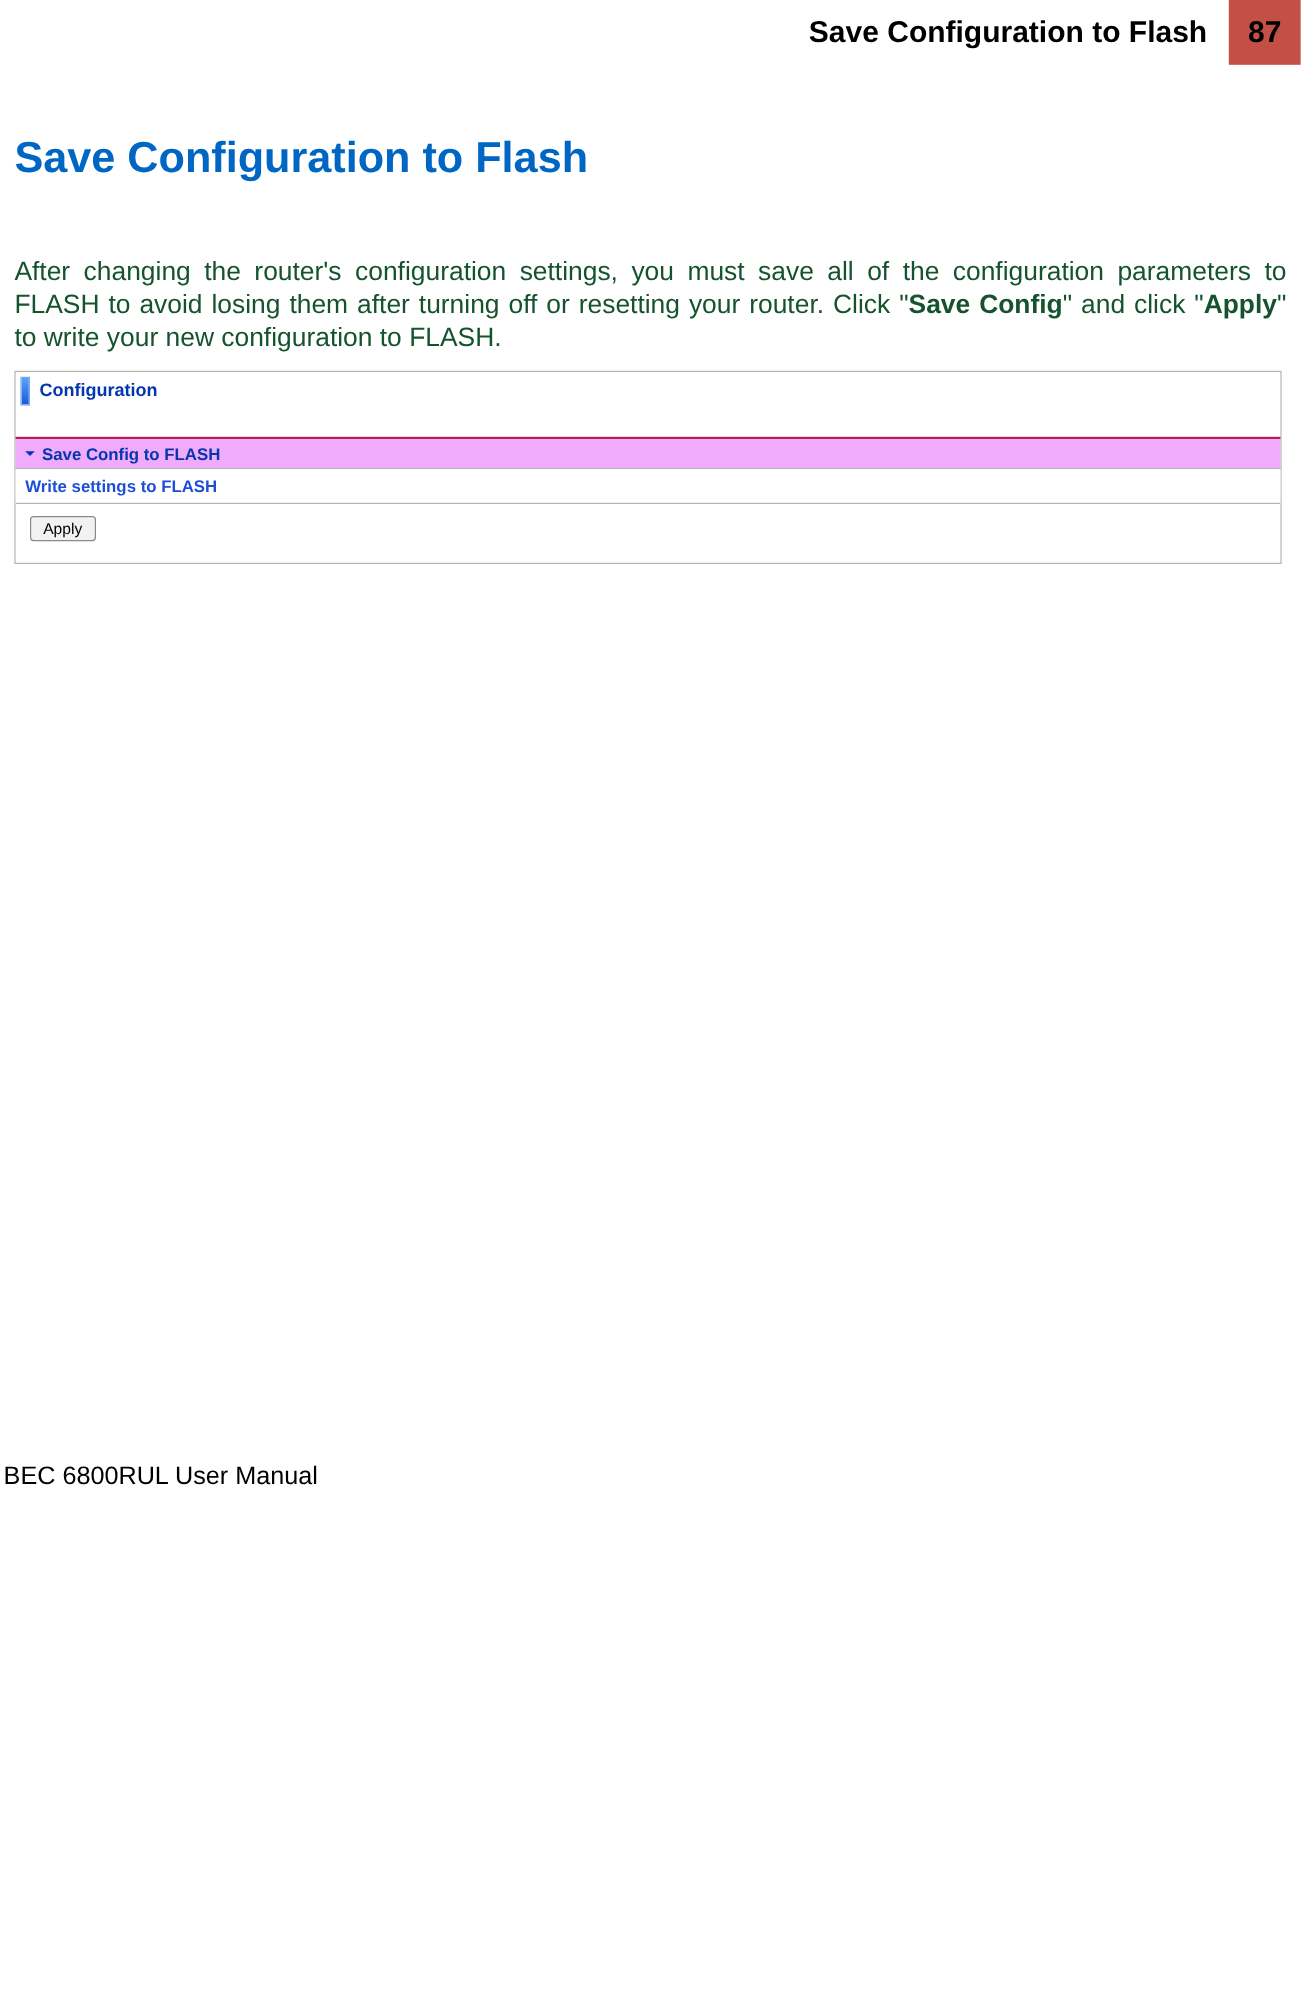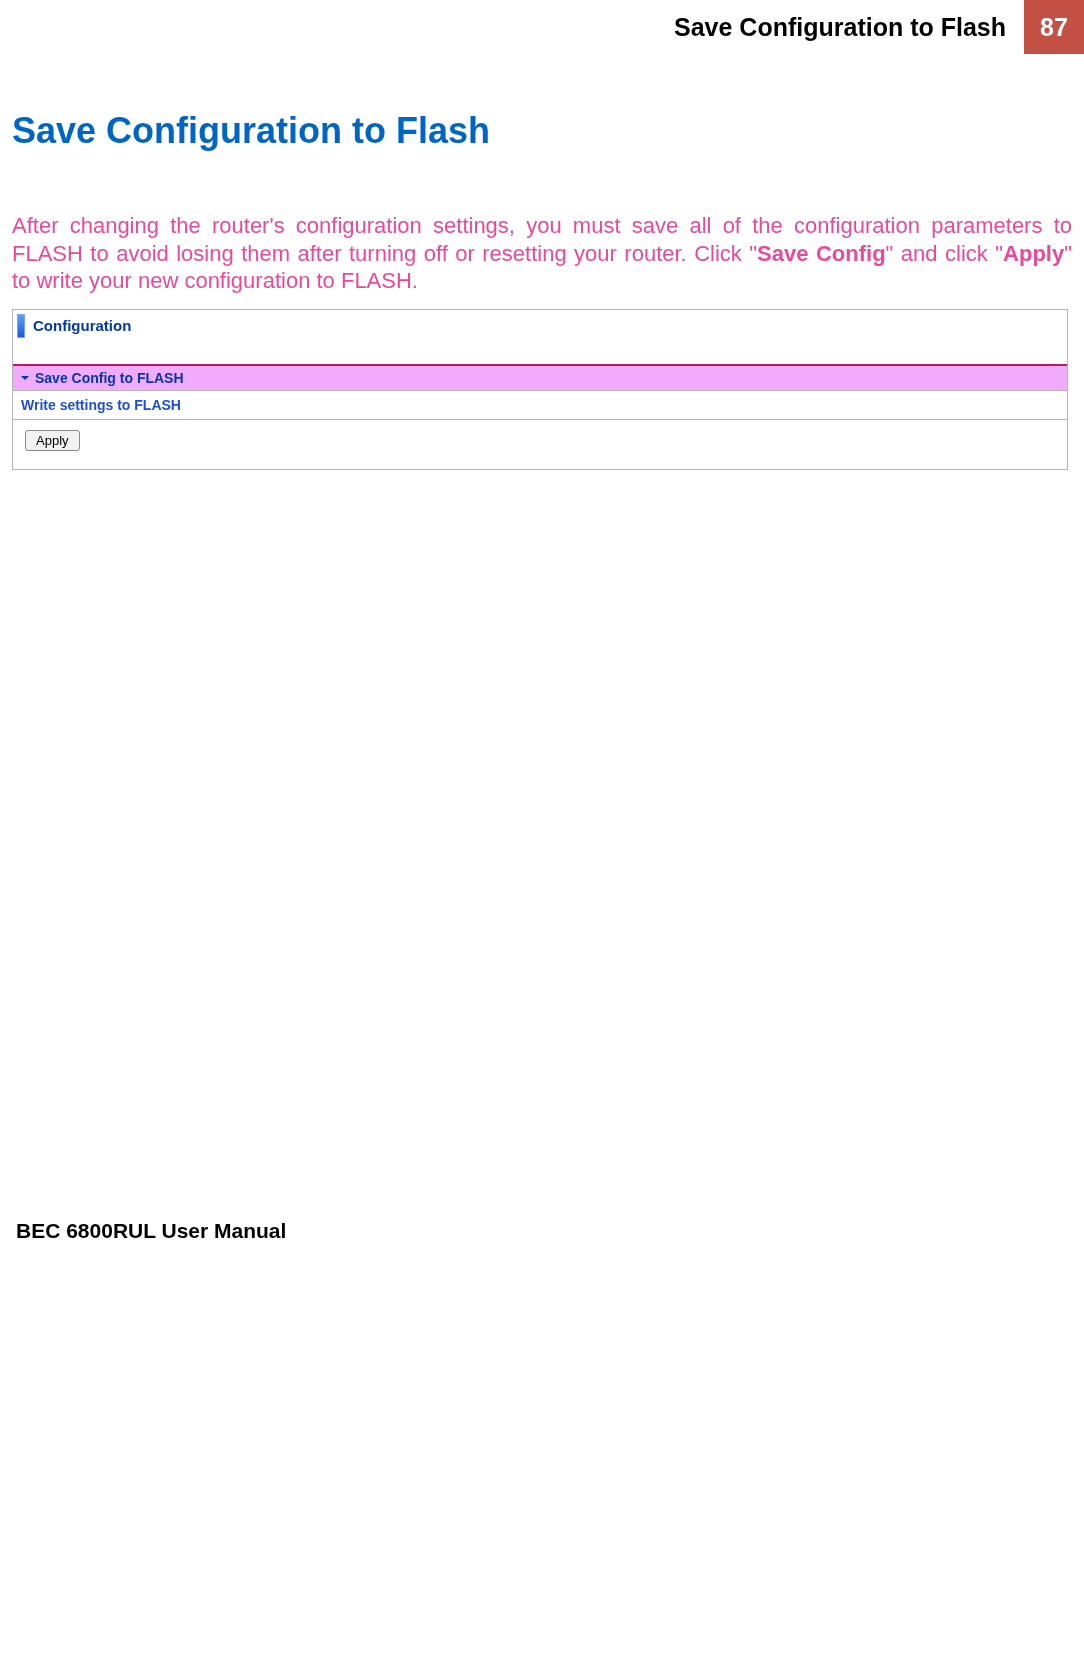--- a/index.html
+++ b/index.html
@@ -34,38 +34,38 @@
     line-height: 30px;
   }
   .page-number-box {
     width: 60px;
     background: #c35045;
     display: flex;
     align-items: center;
     justify-content: center;
   }
   .page-number {
-    color: #ffffff;
+    color: #000000;
     font-size: 25px;
     font-weight: bold;
   }
 
   
   .content {
     padding: 110px 12px 0 12px;
   }
   .main-title {
     color: #0066c4;
     font-size: 36px;
     font-weight: bold;
     margin-bottom: 60px;
   }
   .body-text {
     font-size: 22px;
-    color: #ec4899;
+    color: #14532d;
     text-align: justify;
     line-height: 1.25;
     margin-bottom: 14px;
   }
   .body-text .b { font-weight: bold; }
 
   
   .config-panel {
     border: 1px solid #b5b5b5;
     width: 1056px;
@@ -129,23 +129,23 @@
     border: 1px solid #8a8a8a;
     border-radius: 3px;
     color: #000000;
     cursor: pointer;
   }
 
   
   .footer {
     position: absolute;
     bottom: 12px;
-    left: 16px;
+    left: 3px;
     font-size: 21px;
-    font-weight: bold;
+    font-weight: normal;
     color: #000000;
   }
 </style>
 </head>
 <body>
 
 <div class="page">
 
   <div class="top-header">
     <div class="top-header-title">Save Configuration to Flash</div>

